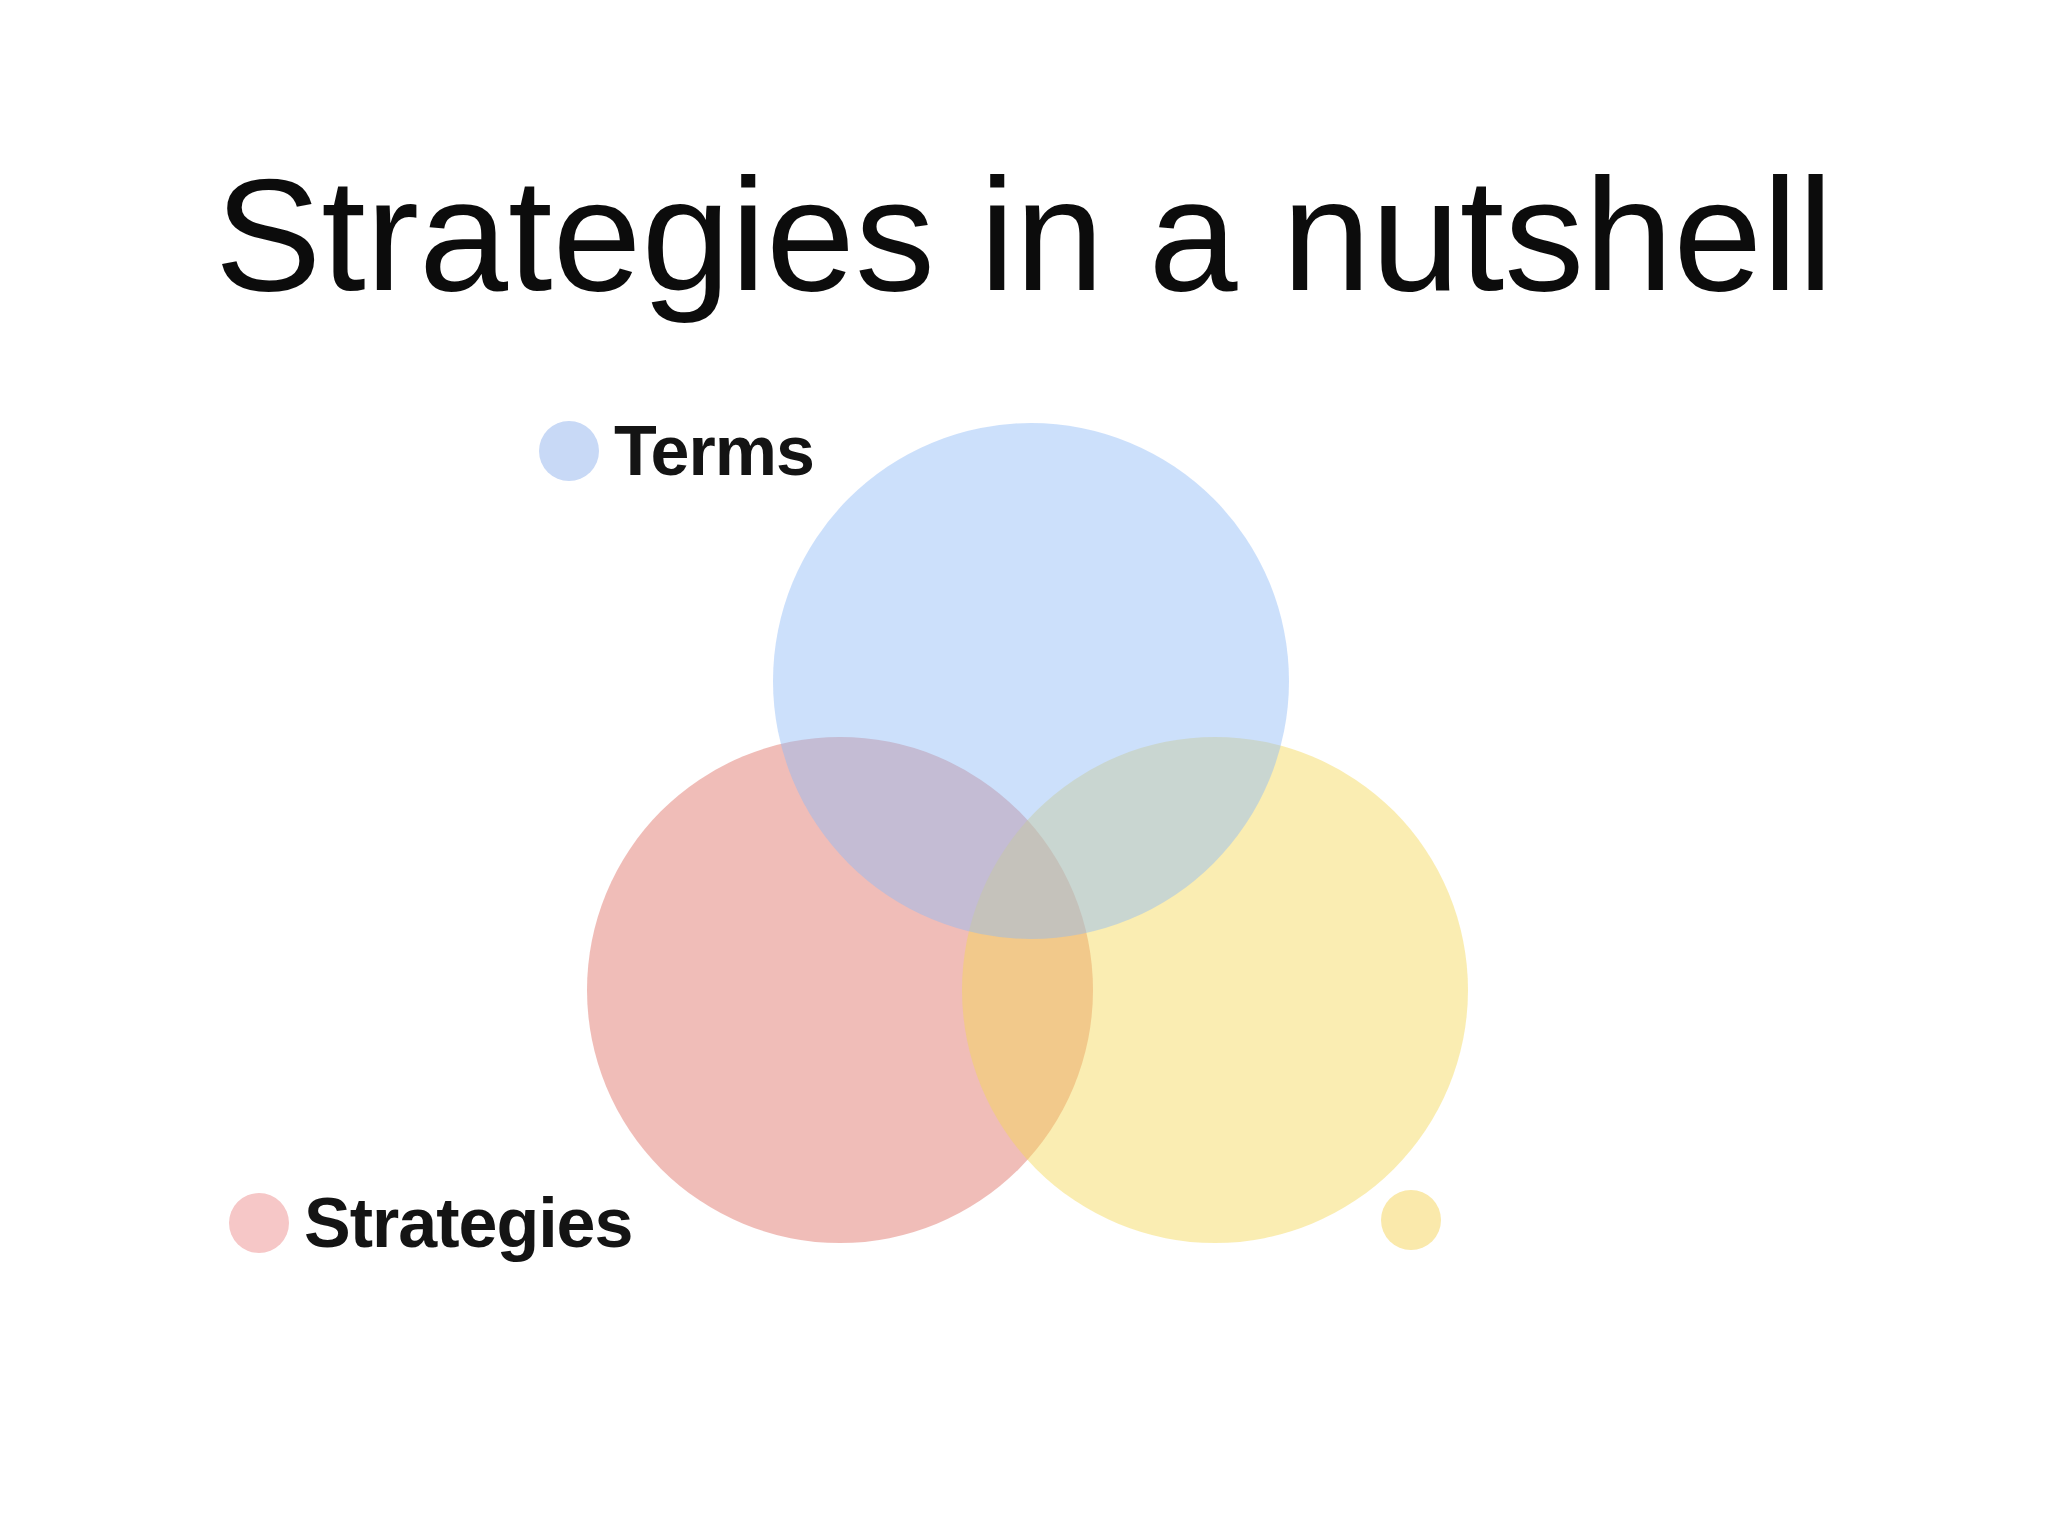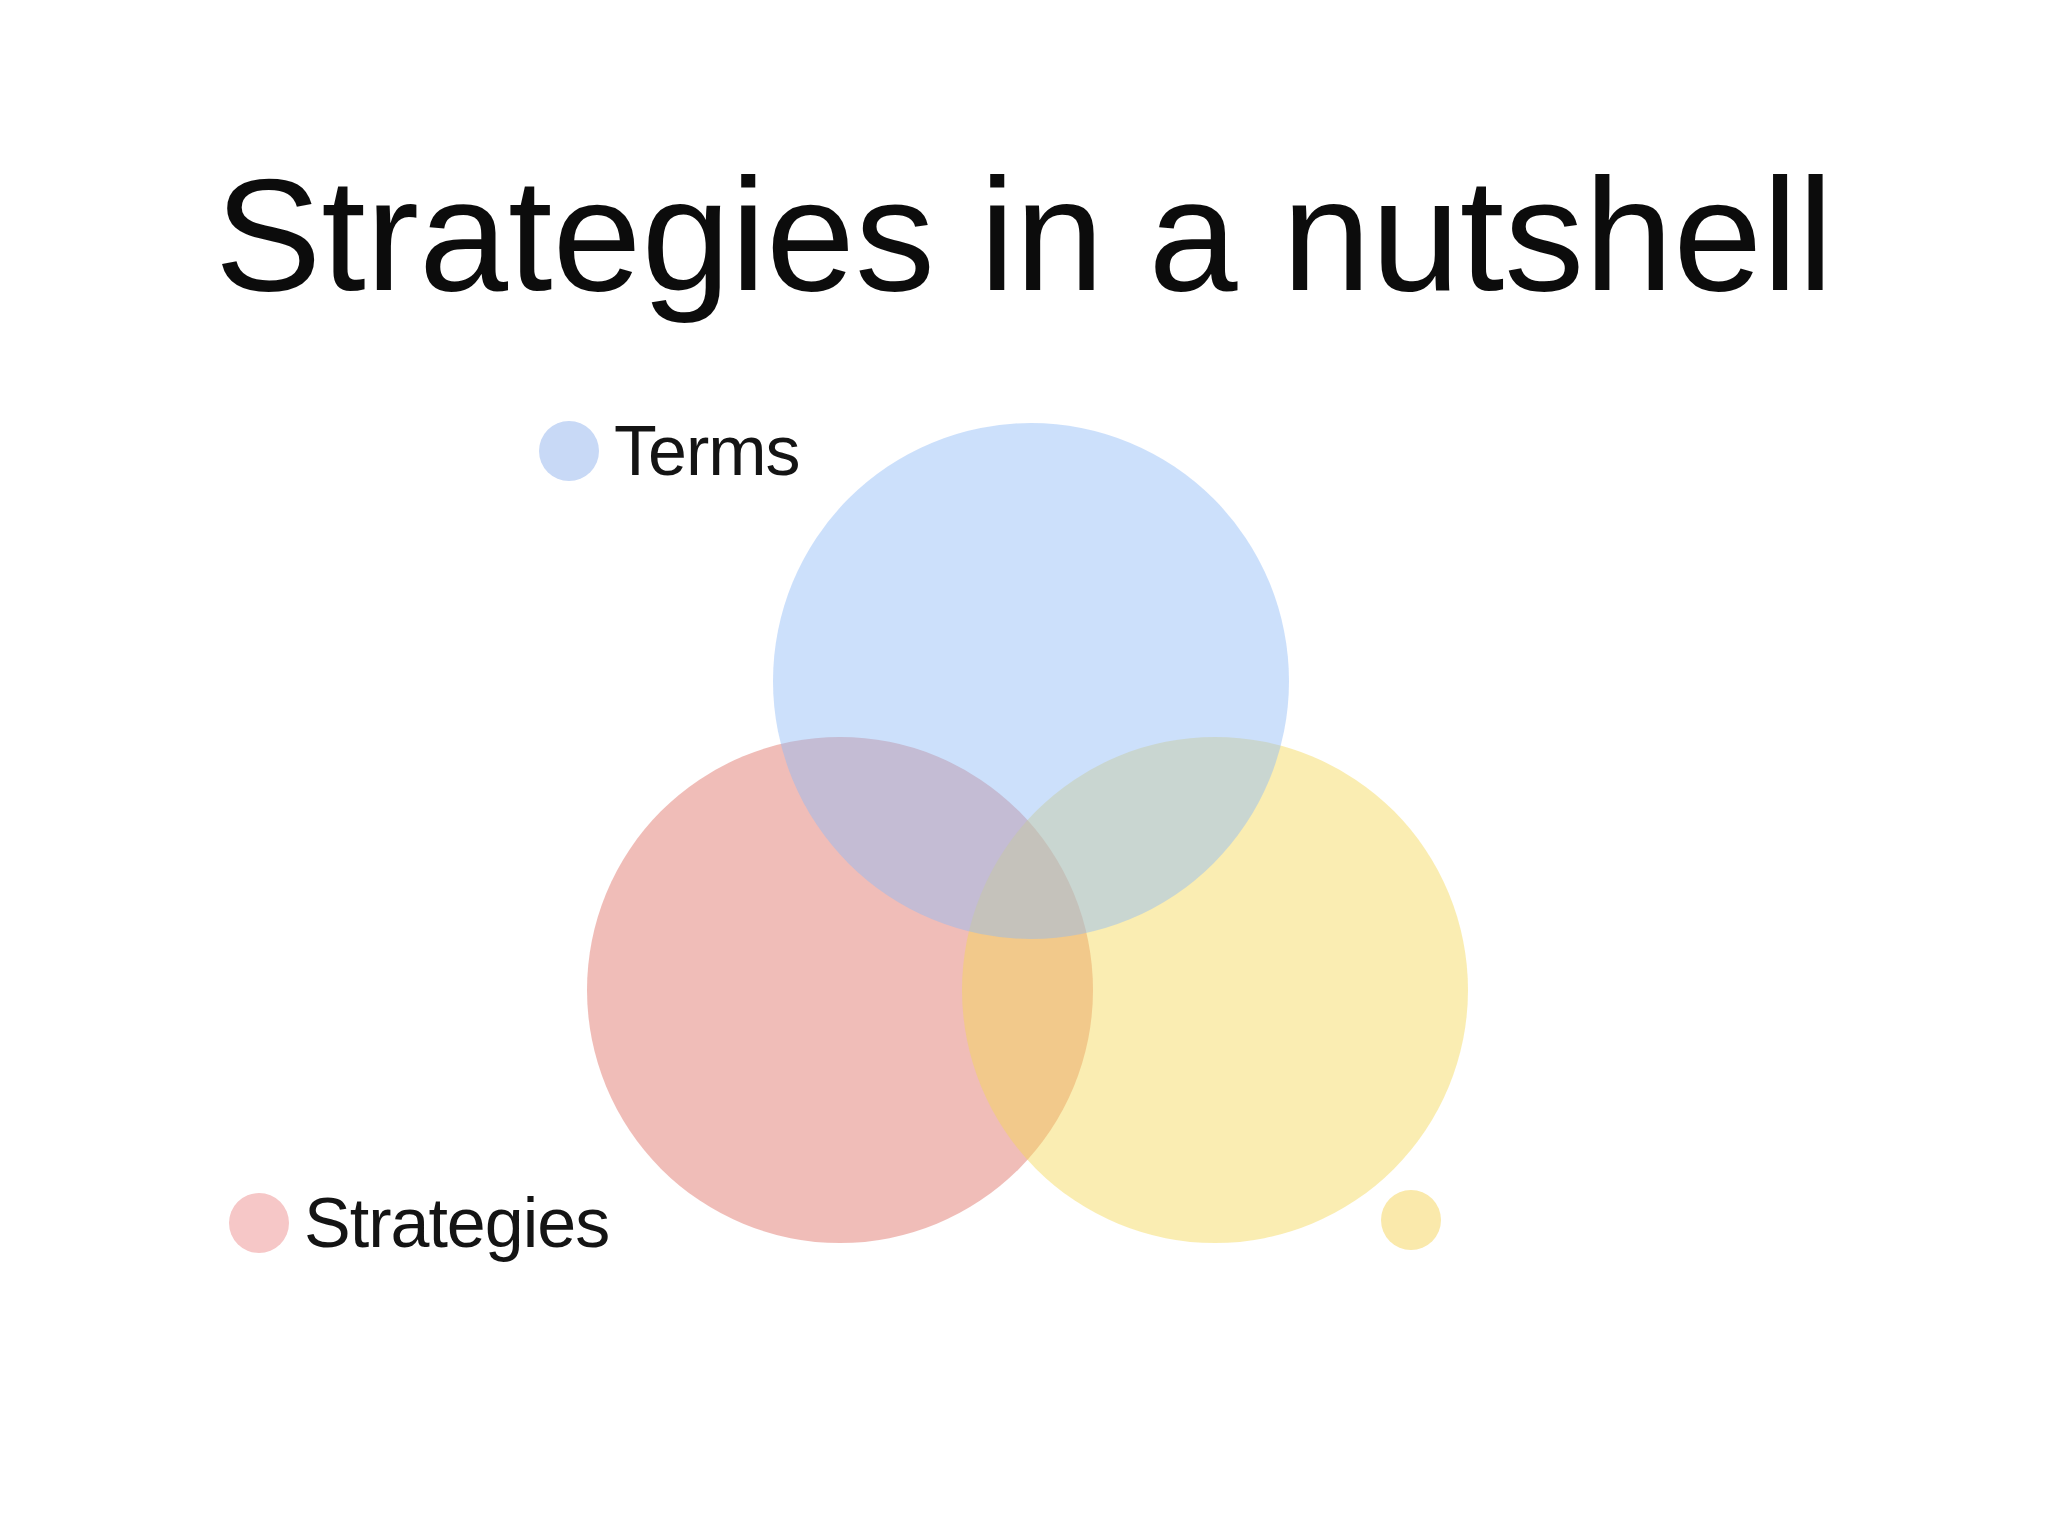--- a/index.html
+++ b/index.html
@@ -74,21 +74,21 @@
   .legend-strategies { left: 229px;  top: 1185px; }
   .legend-rewrite  { left: 1381px; top: 1182px; }
   .dot {
     width: 60px;
     height: 60px;
     border-radius: 50%;
     flex: 0 0 auto;
   }
   .legend-label {
     font-size: 70px;
-    font-weight: 400;
+    font-weight: 700;
     line-height: 76px;
     letter-spacing: -1px;
     color: #141414;
     white-space: nowrap;
   }
 </style>
 </head>
 <body style="background: rgb(255, 255, 255);">
 
 <div class="slide">

